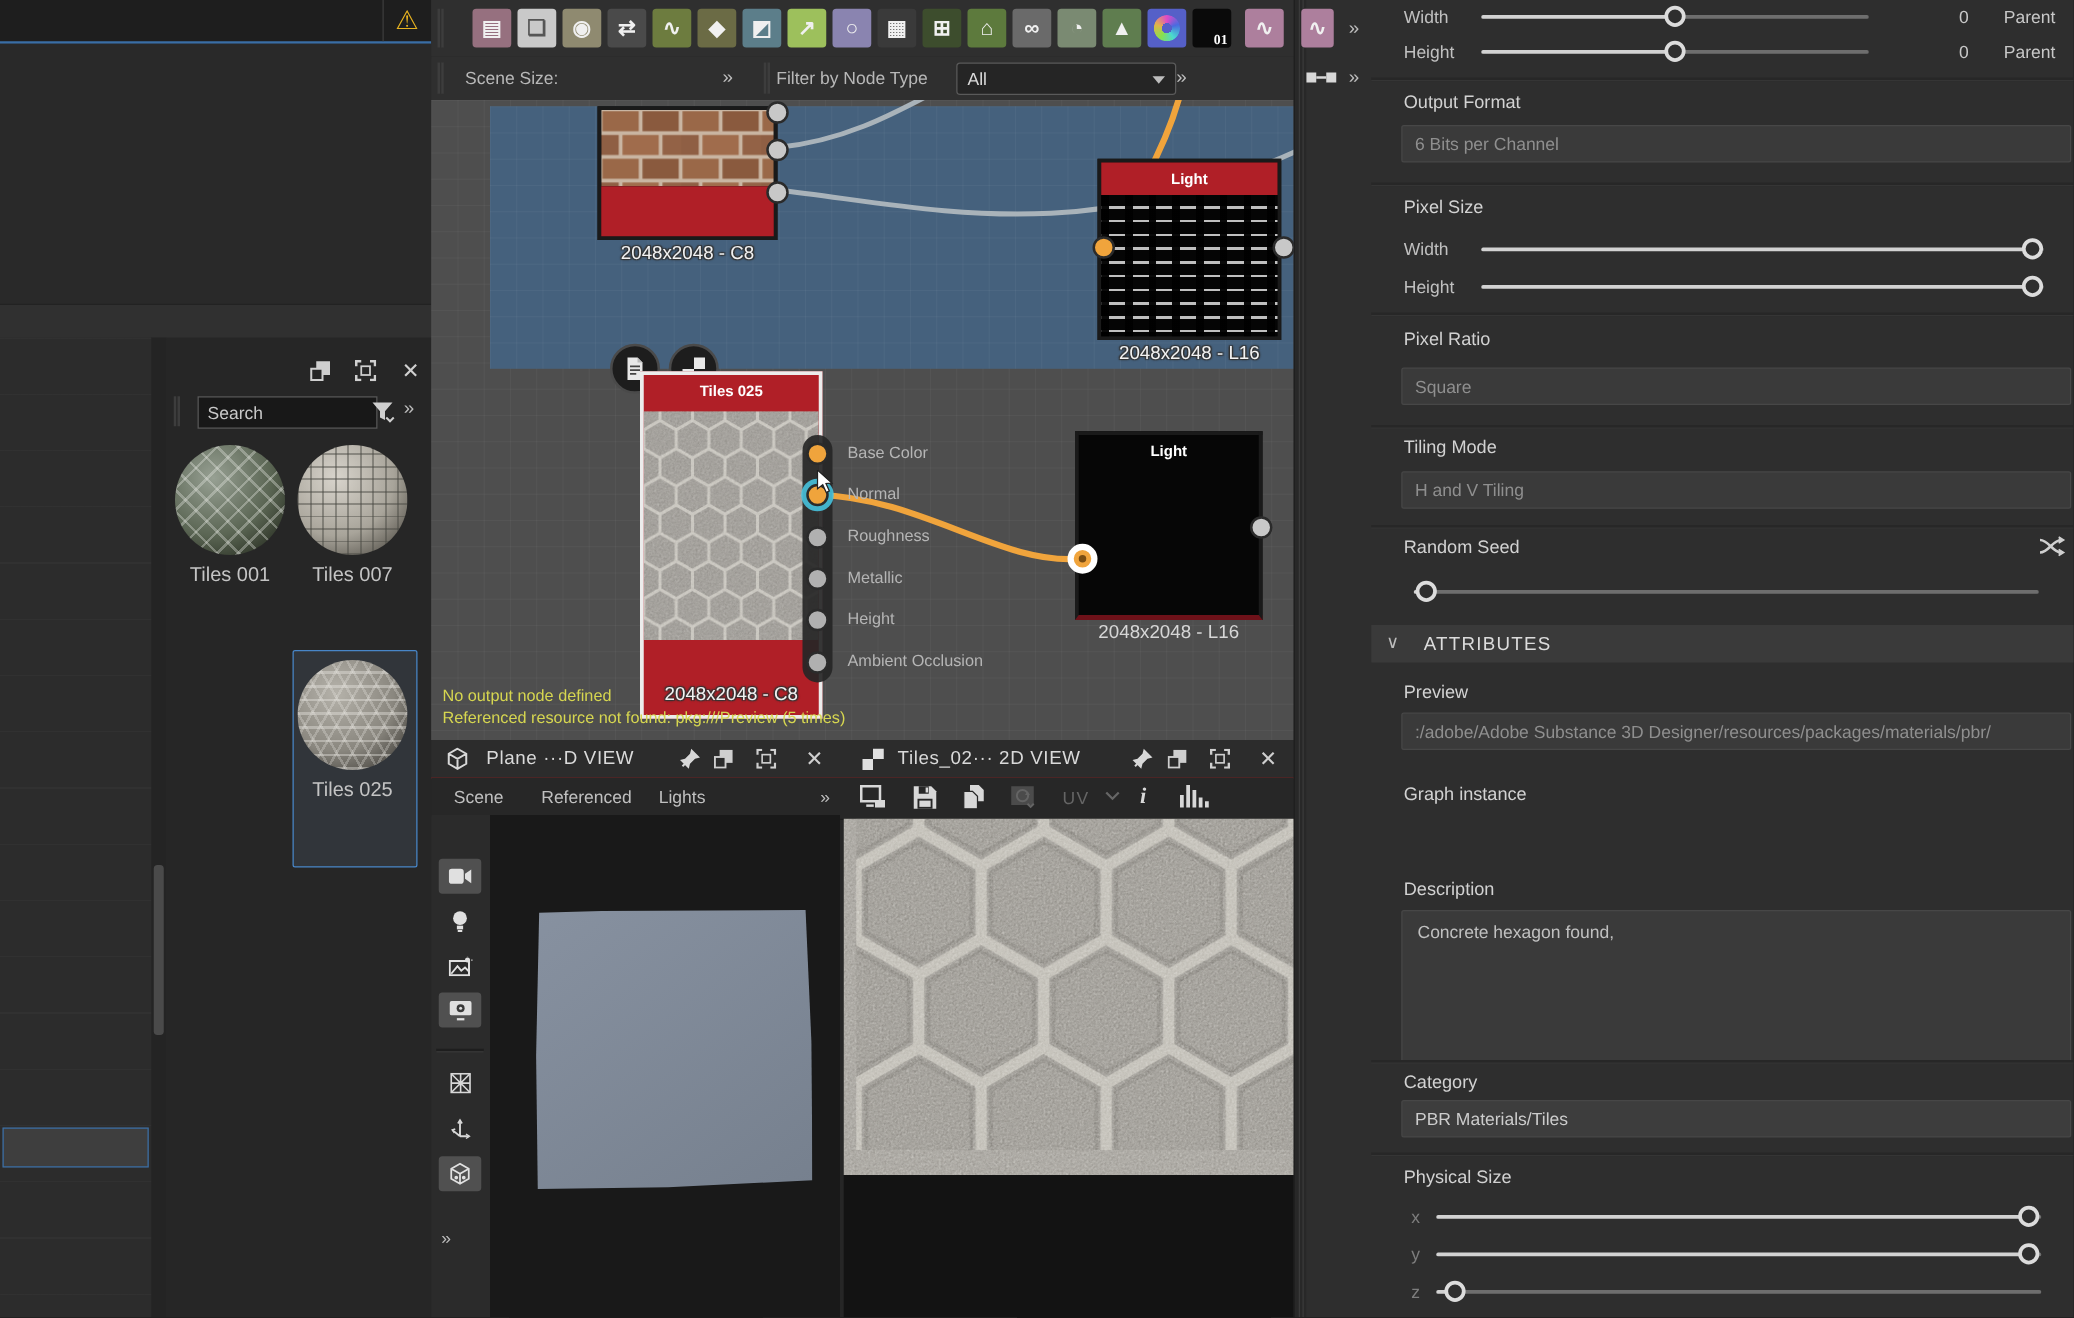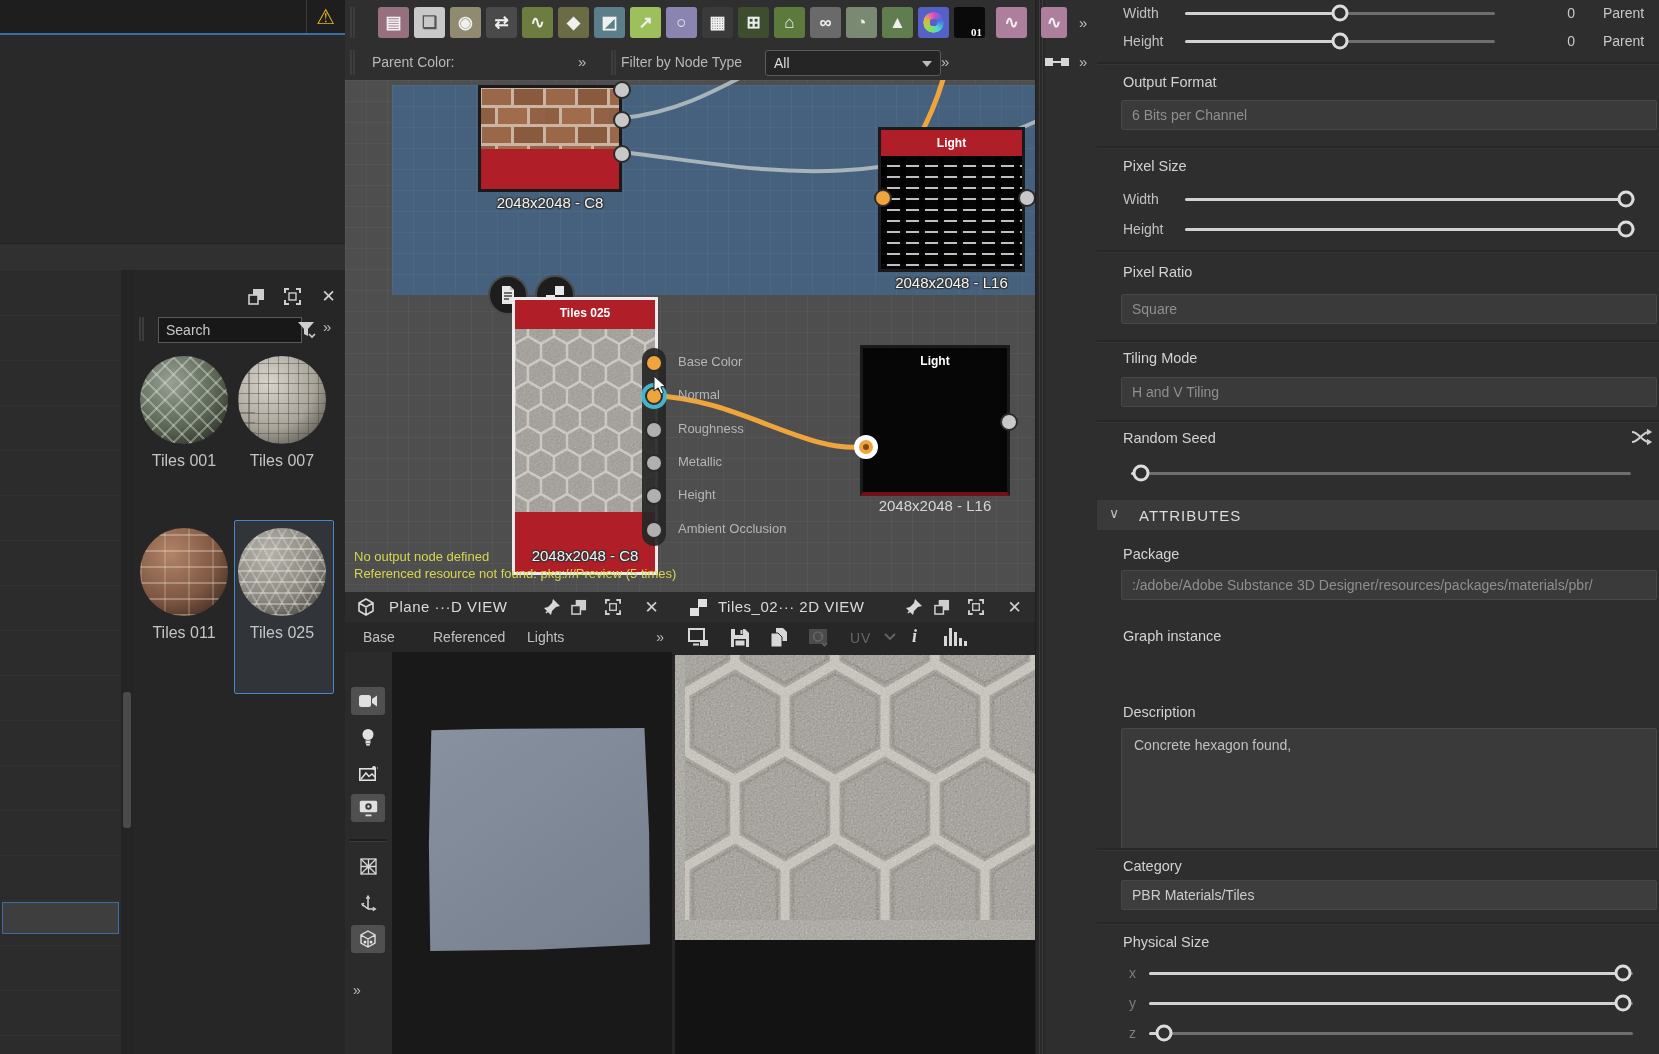--- a/index.html
+++ b/index.html
@@ -224,24 +224,20 @@
     <div id="lib-sel-box"></div>
 
     <div class="thumb" style="left:6px;top:86px">
       <div class="sphere s0"></div>
       <div class="tlabel">Tiles 001</div>
     </div>
     <div class="thumb" style="left:104px;top:86px">
       <div class="sphere s1"></div>
       <div class="tlabel">Tiles 007</div>
     </div>
-    <div class="thumb" style="left:6px;top:258px">
-      <div class="sphere s2"></div>
-      <div class="tlabel">Tiles 011</div>
-    </div>
     <div class="thumb" style="left:104px;top:258px">
       <div class="sphere s3"></div>
       <div class="tlabel">Tiles 025</div>
     </div>
   </div>
 
   <div class="abs" id="node-toolbar">
     <span class="ridge" style="left:5px;top:7px;height:31px"></span>
     <span class="ntool" style="left:33px;background:#96707f">▤</span>
     <span class="ntool" style="left:69px;background:#c9c9c9;color:#555">❏</span>
@@ -260,21 +256,21 @@
     <span class="ntool" style="left:537px;background:#5f7d4f">▲</span>
     <span class="ntool wheel" style="left:573px;background:#5560c8"></span>
     <span class="ntool dither small" style="left:609px;background:#0a0a0a">
         <span>01</span>
       </span>
     <span class="ntool" style="left:651px;background:#ad7f9d">∿</span>
   </div>
 
   <div class="abs" id="filter-bar">
     <span class="ridge" style="left:5px;top:5px;height:25px"></span>
-    <span class="lab" style="left:27px">Parent Color:</span>
+    <span class="lab" style="left:27px">Scene Size:</span>
     <span class="ovf" style="left:233px">»</span>
     <span class="ridge" style="left:266px;top:5px;height:25px"></span>
     <span class="lab" style="left:276px">Filter by Node Type</span>
     <div id="filter-dd">
       <span>All</span>
       <span class="tri"></span>
     </div>
     <span class="ovf" style="left:596px">»</span>
   </div>
 
@@ -377,21 +373,21 @@
       </span>
       <span class="winbtn" style="right:50px;top:7px">
         <svg width="16" height="16" viewBox="0 0 17 17" fill="none" stroke="#cfcfcf" stroke-width="2">
             <path d="M1,5 V1 H5 M12,1 H16 V5 M16,12 V16 H12 M5,16 H1 V12"></path>
             <rect x="5" y="5" width="7" height="7" stroke-width="1.4"></rect>
           </svg>
       </span>
       <span class="winbtn" style="right:12px;top:5px;font-size:17px;text-align:center">✕</span>
     </div>
     <div class="vtabs">
-      <span style="left:18px">Base</span>
+      <span style="left:18px">Scene</span>
       <span style="left:88px">Referenced</span>
       <span style="left:182px">Lights</span>
       <span style="right:8px;color:#bdbdbd">»</span>
     </div>
     <div id="v3d-tools">
       <div class="t3btn active" style="top:35px">
         <svg width="19" height="14" viewBox="0 0 19 14">
             <rect x="0" y="1" width="12" height="12" rx="2.5" fill="#e0e0e0"></rect>
             <path d="M13,5 L18,1.5 V12.5 L13,9 Z" fill="#e0e0e0"></path>
           </svg>
@@ -599,21 +595,21 @@
       <div class="track" style="--p:2%">
           <span class="knob" style="left:2%"></span>
         </div>
     </div>
 
     <div id="attr-bar" style="top:500px">
       <span class="chev">∨</span>
       <span class="at">ATTRIBUTES</span>
     </div>
 
-    <div class="sect" style="top:546px">Package</div>
+    <div class="sect" style="top:546px">Preview</div>
     <div class="field" style="top:570px">:/adobe/Adobe Substance 3D Designer/resources/packages/materials/pbr/</div>
 
     <div class="sect" style="top:628px">Graph instance</div>
 
     <div class="sect" style="top:704px">Description</div>
     <div id="desc-box">Concrete hexagon found,</div>
     <div class="divider" style="top:848px"></div>
 
     <div class="sect" style="top:858px">Category</div>
     <div class="field bright" style="top:880px">PBR Materials/Tiles</div>

